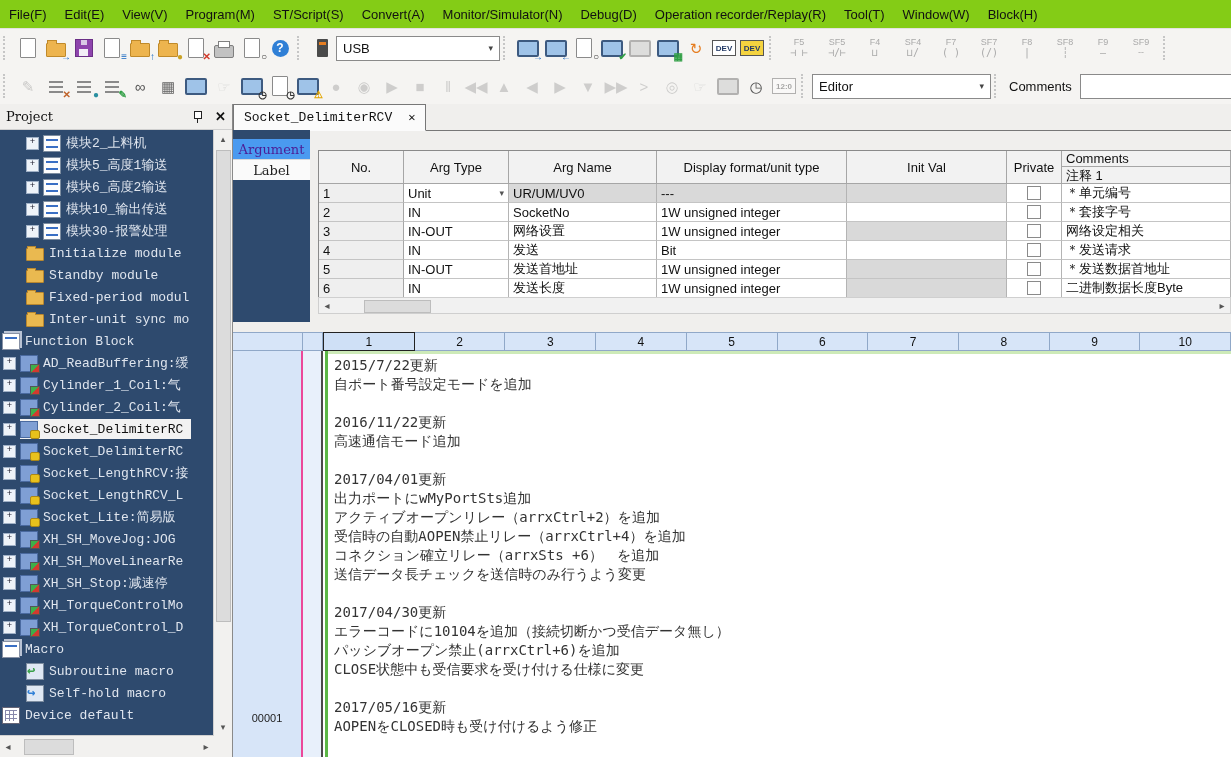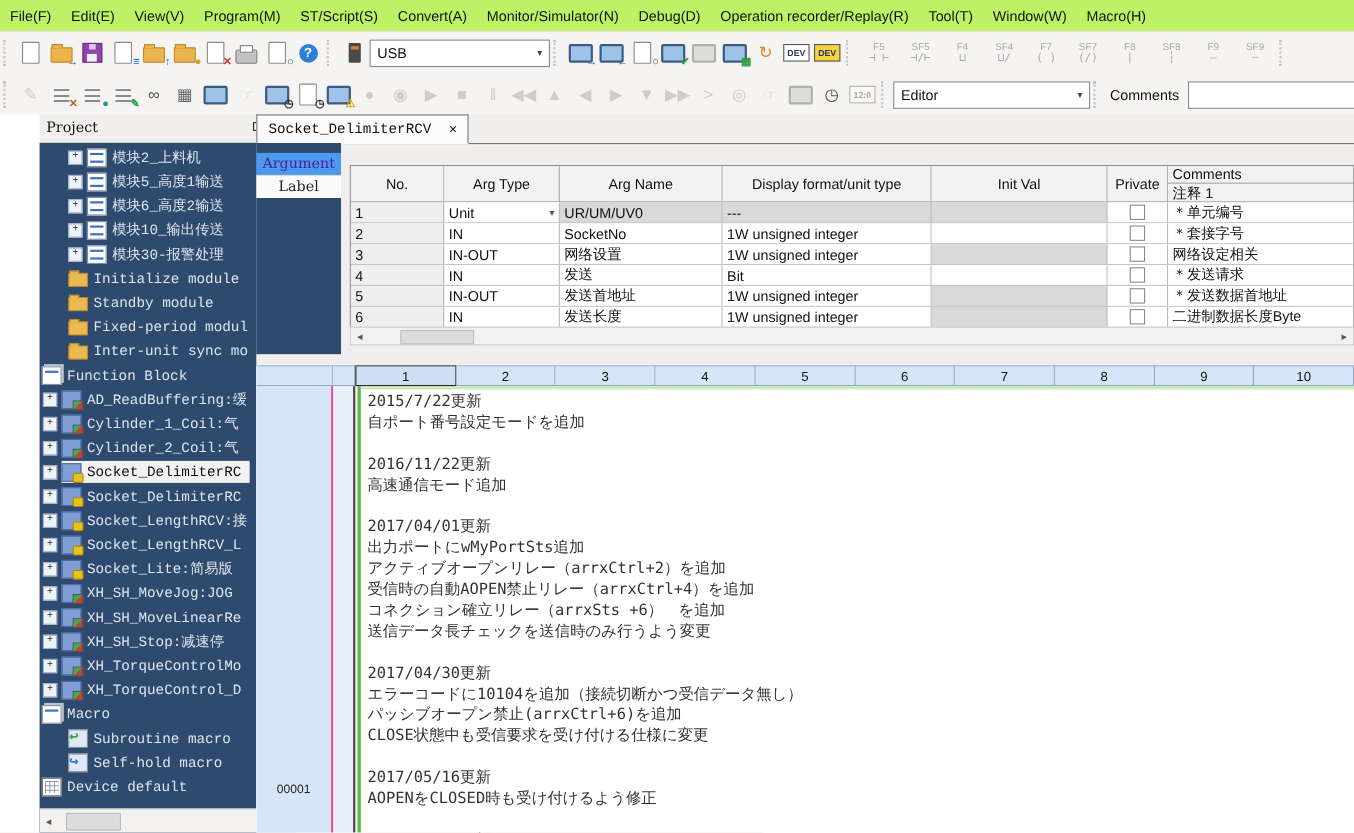--- a/index.html
+++ b/index.html
@@ -1,21 +1,21 @@
 <!DOCTYPE html>
 <html><head>
 <meta charset="utf-8">
 <style>
   html,body{margin:0;padding:0;}
   body{width:1231px;height:757px;position:relative;overflow:hidden;background:#f0efed;
        font-family:"Liberation Sans",sans-serif;color:#111;
        --tree-bg:#2e4a6e; --selection-blue:#4a9af0; --grid-header-blue:#d7e5f8;
        --comment-green:#5cb747; --comment-green-light:#cdeab8; --dim-cell:#d9d9d9;}
   
-  #menubar{height:28px;display:flex;align-items:center;background:#bef264;font-size:13px;border-bottom:1px solid #e3e2e0;}
+  #menubar{height:28px;display:flex;align-items:center;background:#84cc16;font-size:13px;border-bottom:1px solid #e3e2e0;}
   .menu-item{padding:0 9px;white-space:nowrap;}
   .toolbar{height:38px;display:flex;align-items:center;background:#f5f4f2;}
   #toolbar2{border-bottom:1px solid #d8d8d8;}
   .grip{width:4px;height:24px;border-left:2px dotted #c6c6c6;margin:0 5px 0 3px;flex:none;}
   .tbi{width:26px;height:26px;display:flex;align-items:center;justify-content:center;position:relative;margin:0 1px;flex:none;}
   .tbi.dis{opacity:.42;filter:grayscale(1);}
   .glyph{font-size:15px;line-height:1;}
   .ov{position:absolute;right:-2px;bottom:-1px;font-size:10px;line-height:1;font-weight:bold;}
   .ic{display:block;}
   .ic-doc{width:14px;height:18px;background:#fff;border:1px solid #8a8a8a;border-radius:1px;}
@@ -37,21 +37,21 @@
   .ic-list{width:14px;height:13px;background:repeating-linear-gradient(#8a8a8a 0 2px,transparent 2px 5px);margin-top:2px;}
   .instr{width:38px;height:30px;display:flex;flex-direction:column;align-items:center;justify-content:center;
          color:#a9a9a9;font-size:9px;line-height:1.15;flex:none;}
   .instr .sym{font-size:10px;font-family:"DejaVu Sans Mono",monospace;}
   .combo{height:23px;background:#fff;border:1px solid #8a8a8a;display:flex;align-items:center;padding:0 6px;
          font-size:13px;flex:none;}
   .combo .arrow{margin-left:auto;font-size:9px;color:#444;padding-left:10px;}
   .tb-label{font-size:13px;margin:0 8px 0 4px;white-space:nowrap;}
   
   #project-panel{position:absolute;top:104px;left:0;width:232px;bottom:0;border-right:1px solid #8a8a8a;
-                 display:flex;flex-direction:column;background:#fff;padding-left:36px;}
+                 display:flex;flex-direction:column;background:#fff;}
   .panel-title{height:25px;background:#f0efed;display:flex;align-items:center;font-family:"DejaVu Serif",serif;
                font-size:13px;padding:0 6px;border-bottom:1px solid #cfcfcf;flex:none;}
   .panel-title .spacer{flex:1;}
   .pin{width:11px;height:13px;position:relative;margin-right:12px;}
   .pin::before{content:"";position:absolute;top:1px;left:2px;width:6px;height:6px;border:1px solid #222;background:#fff;}
   .pin::after{content:"";position:absolute;top:9px;left:5px;width:1px;height:4px;background:#222;}
   .panel-close{font-size:13px;font-weight:bold;line-height:1;}
   .tree-wrap{position:relative;flex:1;background:var(--tree-bg);overflow:hidden;}
   .tree{position:absolute;top:2px;left:0;right:18px;bottom:21px;overflow:hidden;}
   .trow{height:22px;display:flex;align-items:center;font-family:"Liberation Mono",monospace;font-size:13px;
@@ -142,21 +142,21 @@
     <div class="menu-item">Edit(E)</div>
     <div class="menu-item">View(V)</div>
     <div class="menu-item">Program(M)</div>
     <div class="menu-item">ST/Script(S)</div>
     <div class="menu-item">Convert(A)</div>
     <div class="menu-item">Monitor/Simulator(N)</div>
     <div class="menu-item">Debug(D)</div>
     <div class="menu-item">Operation recorder/Replay(R)</div>
     <div class="menu-item">Tool(T)</div>
     <div class="menu-item">Window(W)</div>
-    <div class="menu-item">Macro(H)</div>
+    <div class="menu-item">Block(H)</div>
   </div>
 
 <div id="toolbar1" class="toolbar">
   <span class="grip"></span>
   <span style="display:flex;align-items:center;">
       <div class="tbi">
         <span class="ic ic-doc"></span>
       </div>
       <div class="tbi">
         <span class="ic ic-folder"></span>

